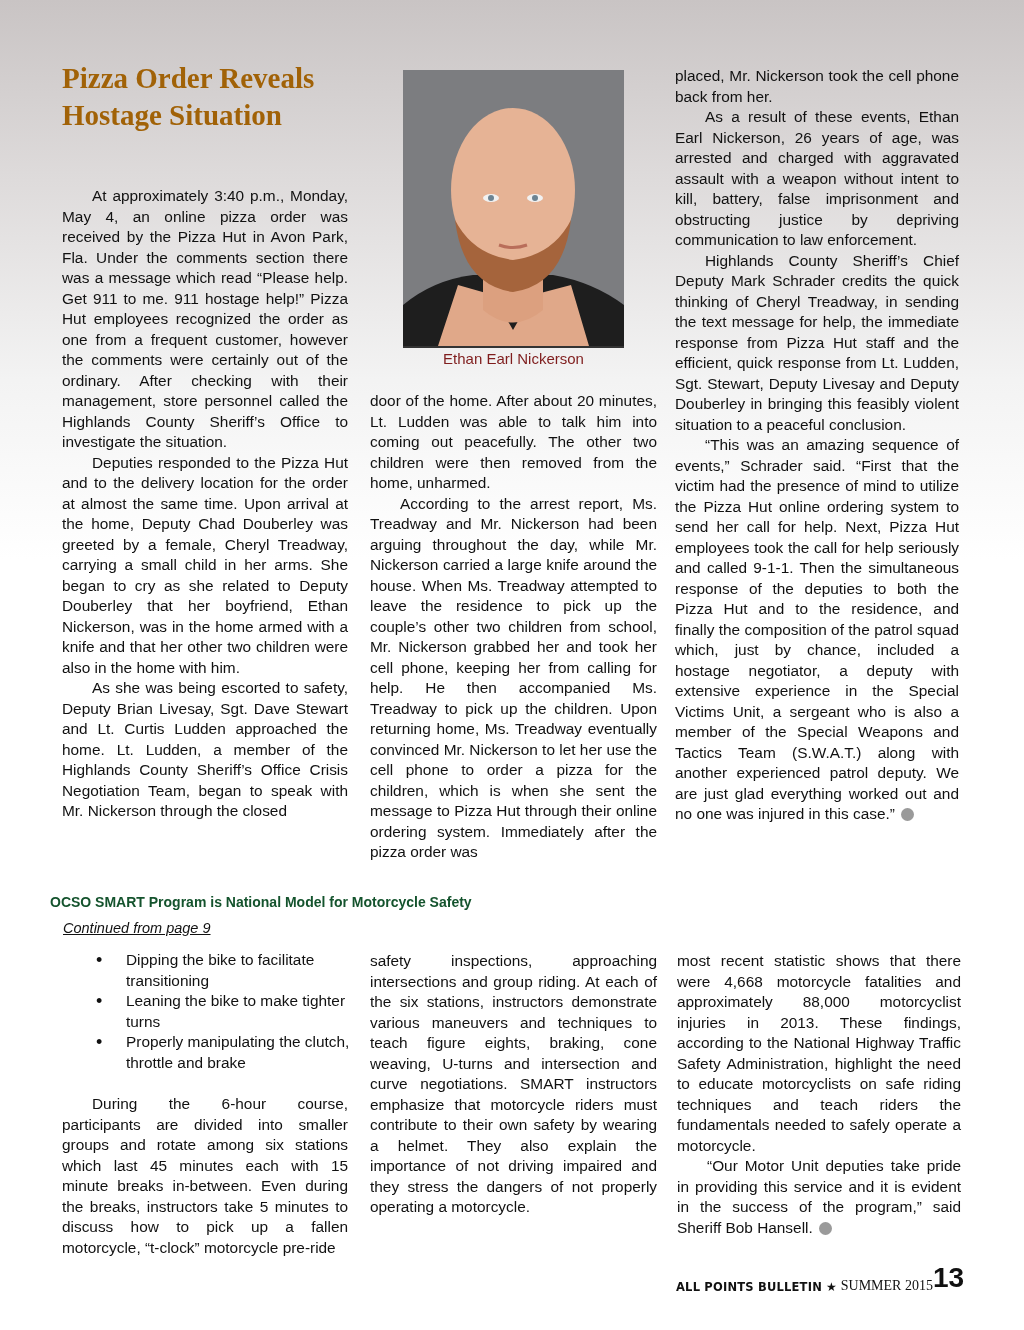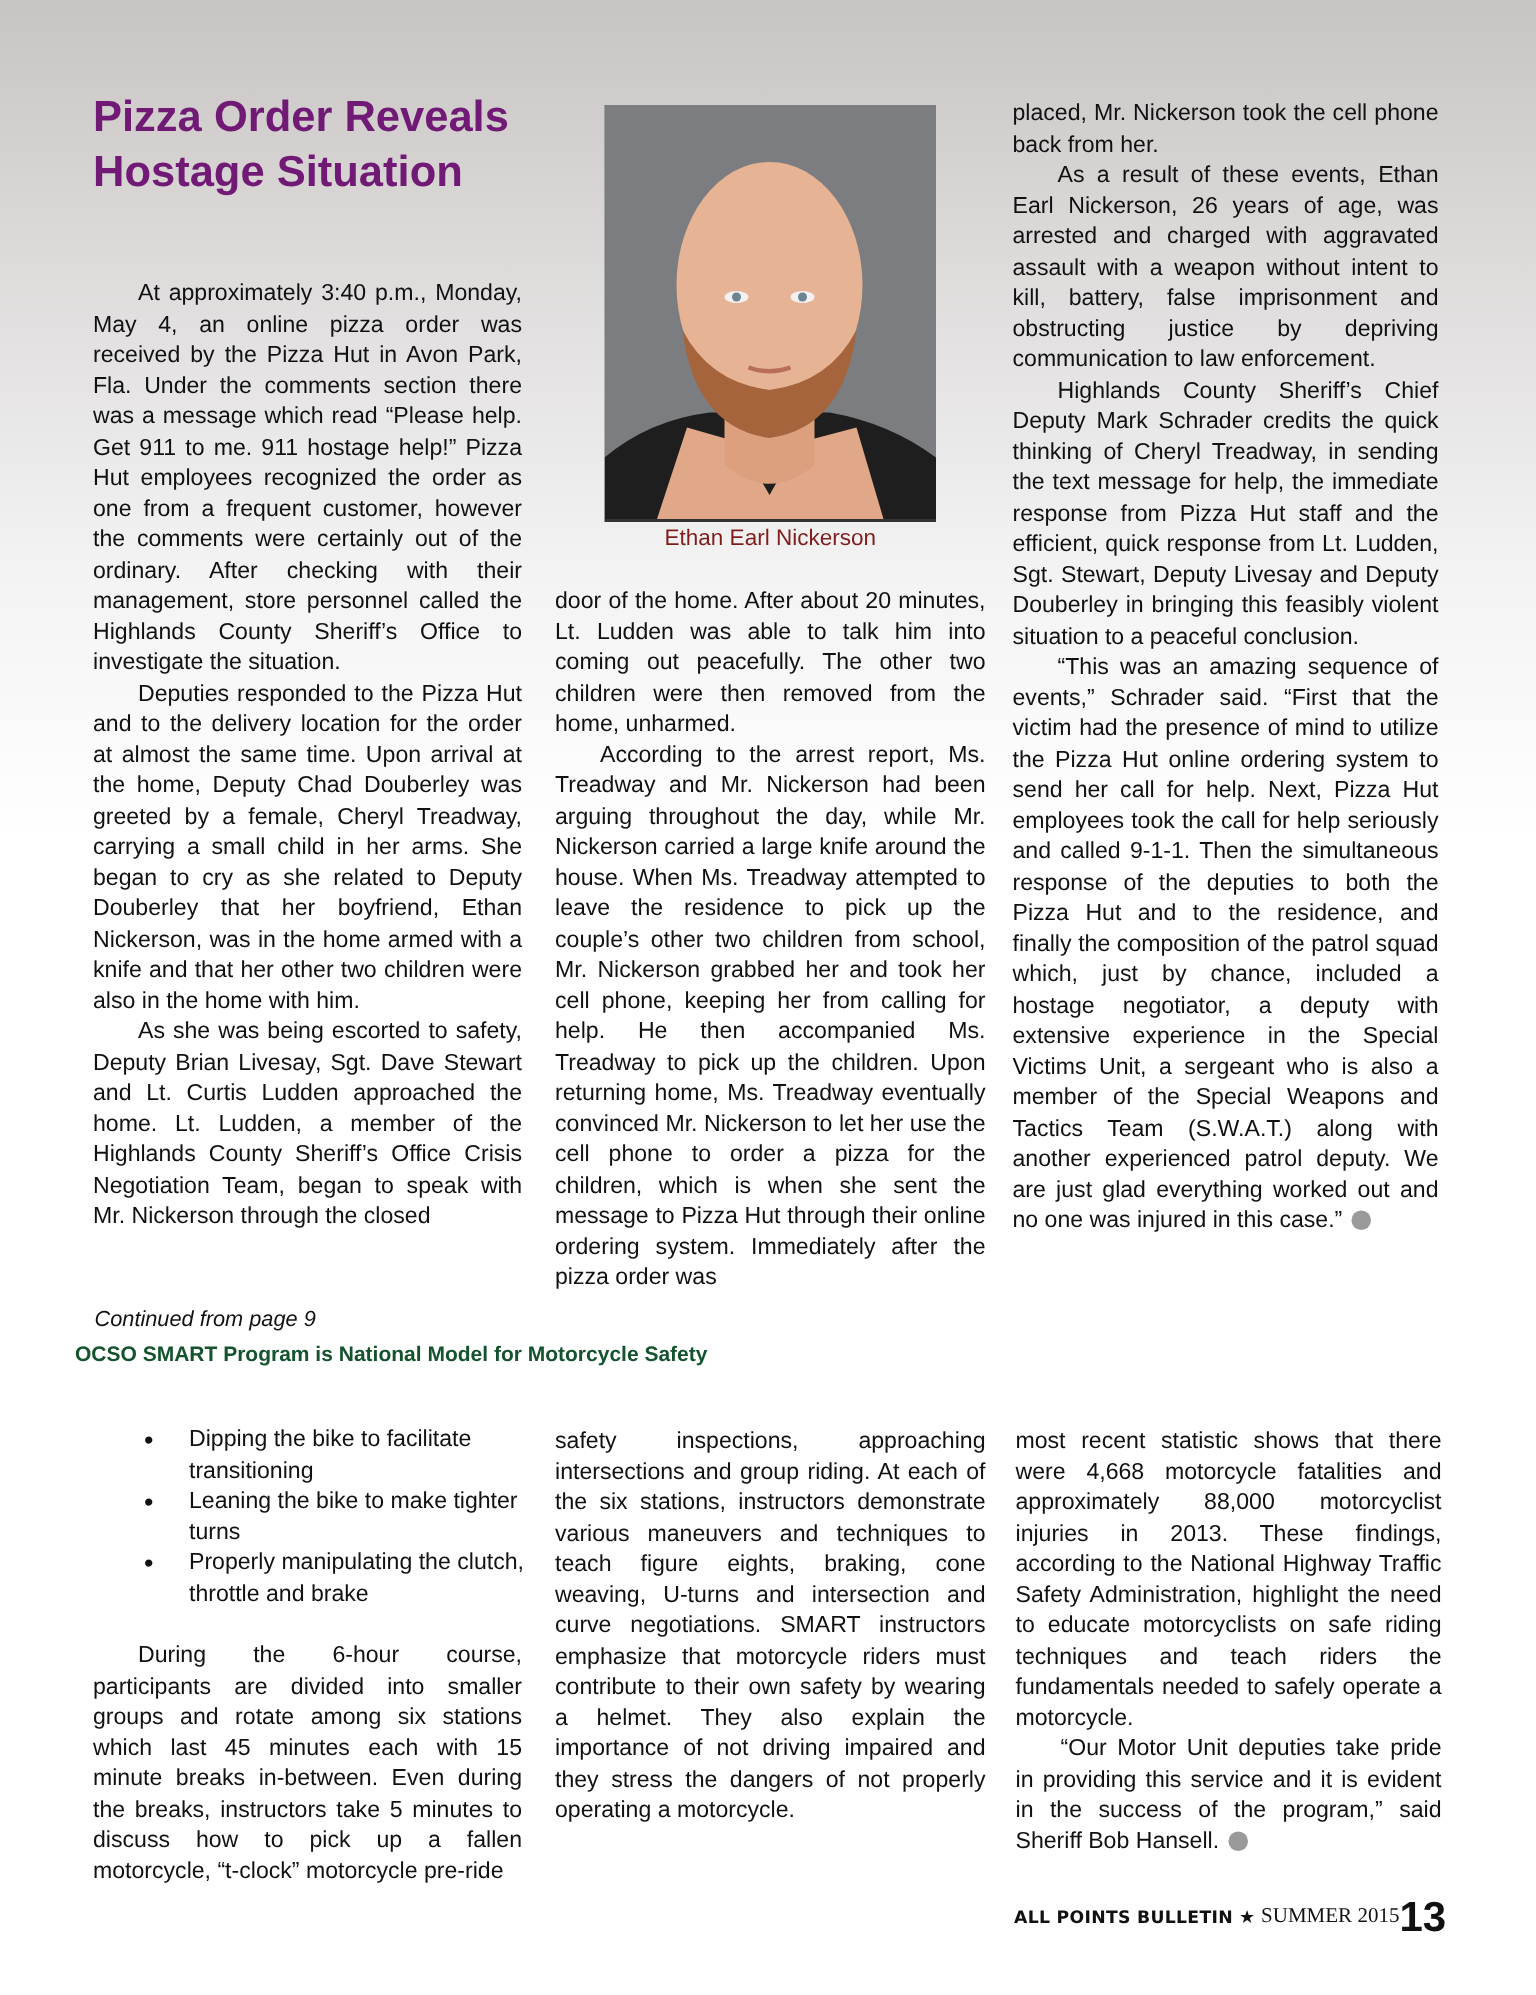--- a/index.html
+++ b/index.html
@@ -7,35 +7,35 @@
     width: 1024px; height: 1330px; overflow: hidden; position: relative;
     background: linear-gradient(to bottom, #c9c4c4 0px, #dedbdb 180px, #f3f3f3 380px, #ffffff 560px, #ffffff 100%);
     font-family: "Liberation Sans", sans-serif; color: #111;
   }
   .page { position: absolute; left: 0; top: 0; width: 1024px; height: 1330px; }
   .col { position: absolute; font-size: 15.4px; line-height: 20.5px; text-align: justify; }
   .col p { margin: 0; text-indent: 0; }
   .col p.ind { text-indent: 30px; }
   .headline {
     position: absolute; left: 62px; top: 60px; width: 300px;
-    font-size: 29px; line-height: 37px; font-weight: bold; margin: 0; color: #701a75;
+    font-size: 29px; line-height: 37px; font-weight: bold; margin: 0; color: #a16207; font-family: Liberation Serif, serif;
   }
   .photo {
     position: absolute; left: 403px; top: 70px; width: 221px; height: 276px;
     background: linear-gradient(to bottom, #6f7072, #8a8b8d 60%, #7b7b7c);
     overflow: hidden; border-bottom: 2px solid #333;
   }
   .caption { position: absolute; left: 403px; top: 350px; width: 221px; text-align: center; font-size: 15px; color: #7f1d1d; }
   .section2-title { position: absolute; left: 50px; top: 882px; font-size: 14px; font-weight: bold; color: #14532d; white-space: nowrap; }
-  .continued { position: absolute; left: 63px; top: 872px; font-size: 14.5px; font-style: italic; color: #111; }
+  .continued { position: absolute; left: 63px; top: 920px; font-size: 14.5px; font-style: italic; color: #111; text-decoration: underline; }
   .bullets { position: absolute; left: 96px; top: 950px; width: 260px; margin: 0; padding: 0; list-style: none; font-size: 15.4px; line-height: 20.5px; }
   .bullets li { position: relative; padding-left: 30px; }
   .bullet-dot { position: absolute; left: 0; top: 0; font-size: 18px; }
   .end-mark { display: inline-block; width: 13px; height: 13px; border-radius: 50%; background: #9a9a9a; color: #fff; font-size: 9px; line-height: 13px; text-align: center; vertical-align: middle; margin-left: 6px; }
-  .footer { position: absolute; left: 676px; top: 1262px; white-space: nowrap; display: flex; align-items: center; }
+  .footer { position: absolute; left: 676px; top: 1262px; white-space: nowrap; display: flex; align-items: flex-end; }
   .footer-pub { font-family: "DejaVu Sans", sans-serif; font-weight: bold; font-size: 11.5px; letter-spacing: 0.2px; }
   .footer-star { font-size: 12px; margin: 0 4px; }
   .footer-season { font-family: Liberation Serif, serif; font-size: 14px; }
   .footer-page { font-family: "Liberation Sans", sans-serif; font-size: 28px; font-weight: bold; }
 </style>
 </head>
 <body>
 
 <div class="page">
 

